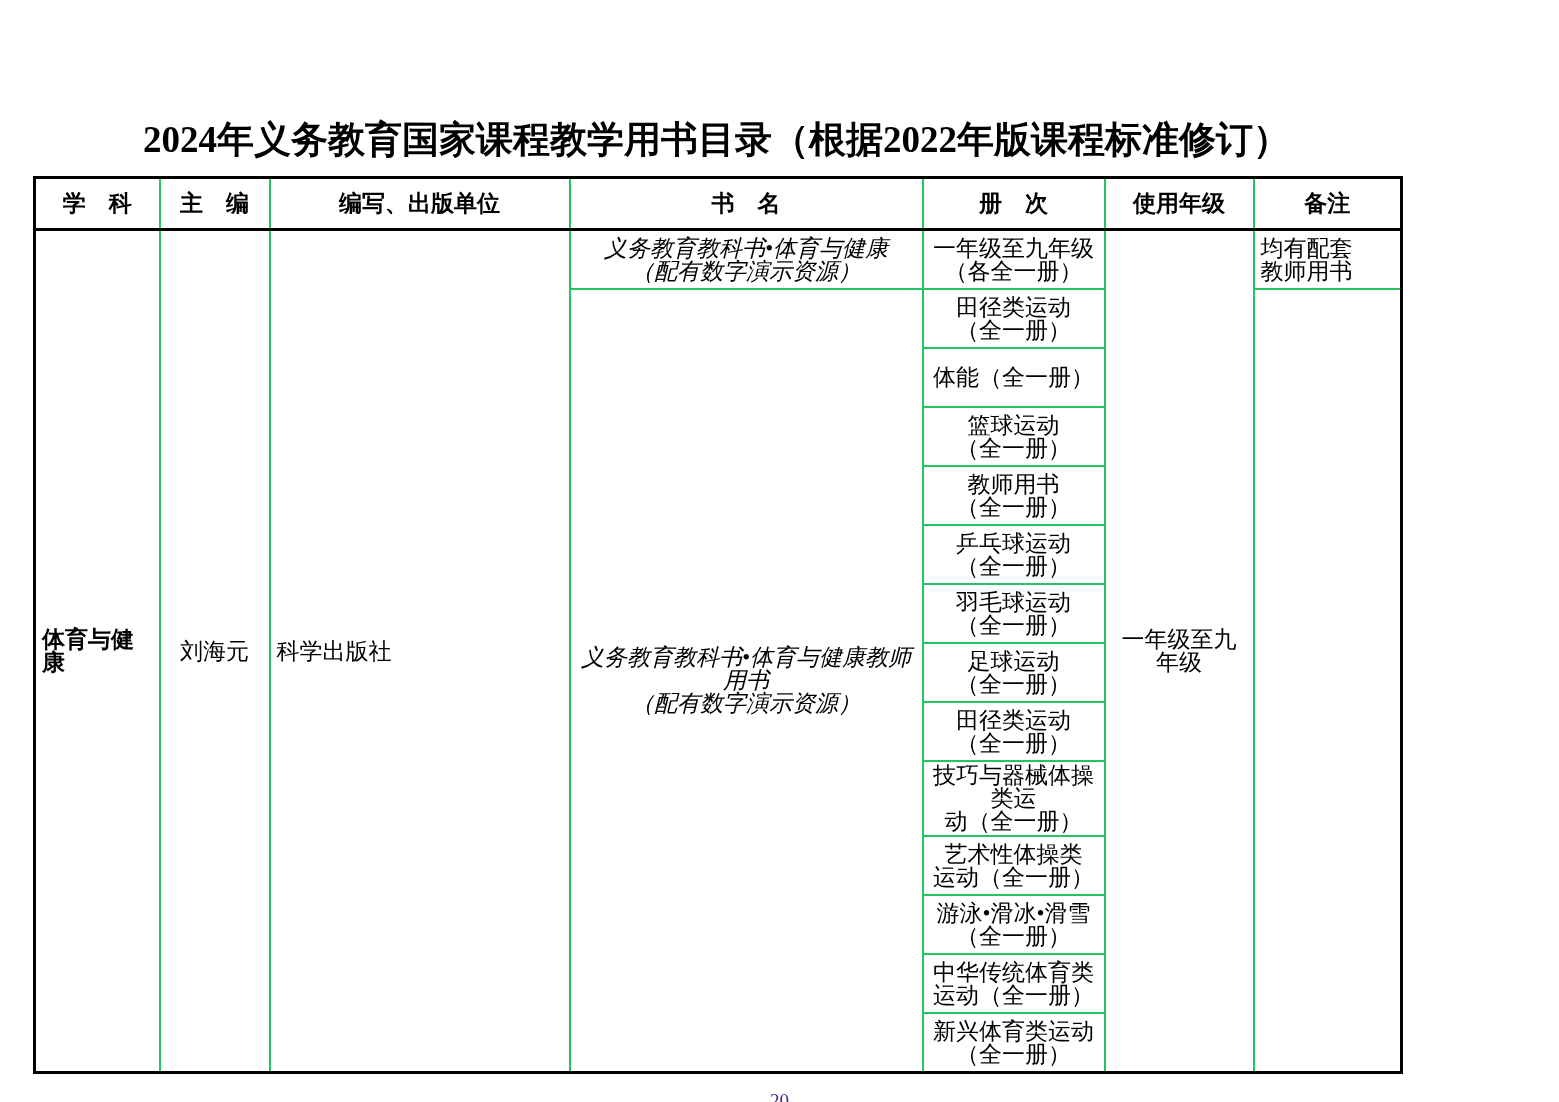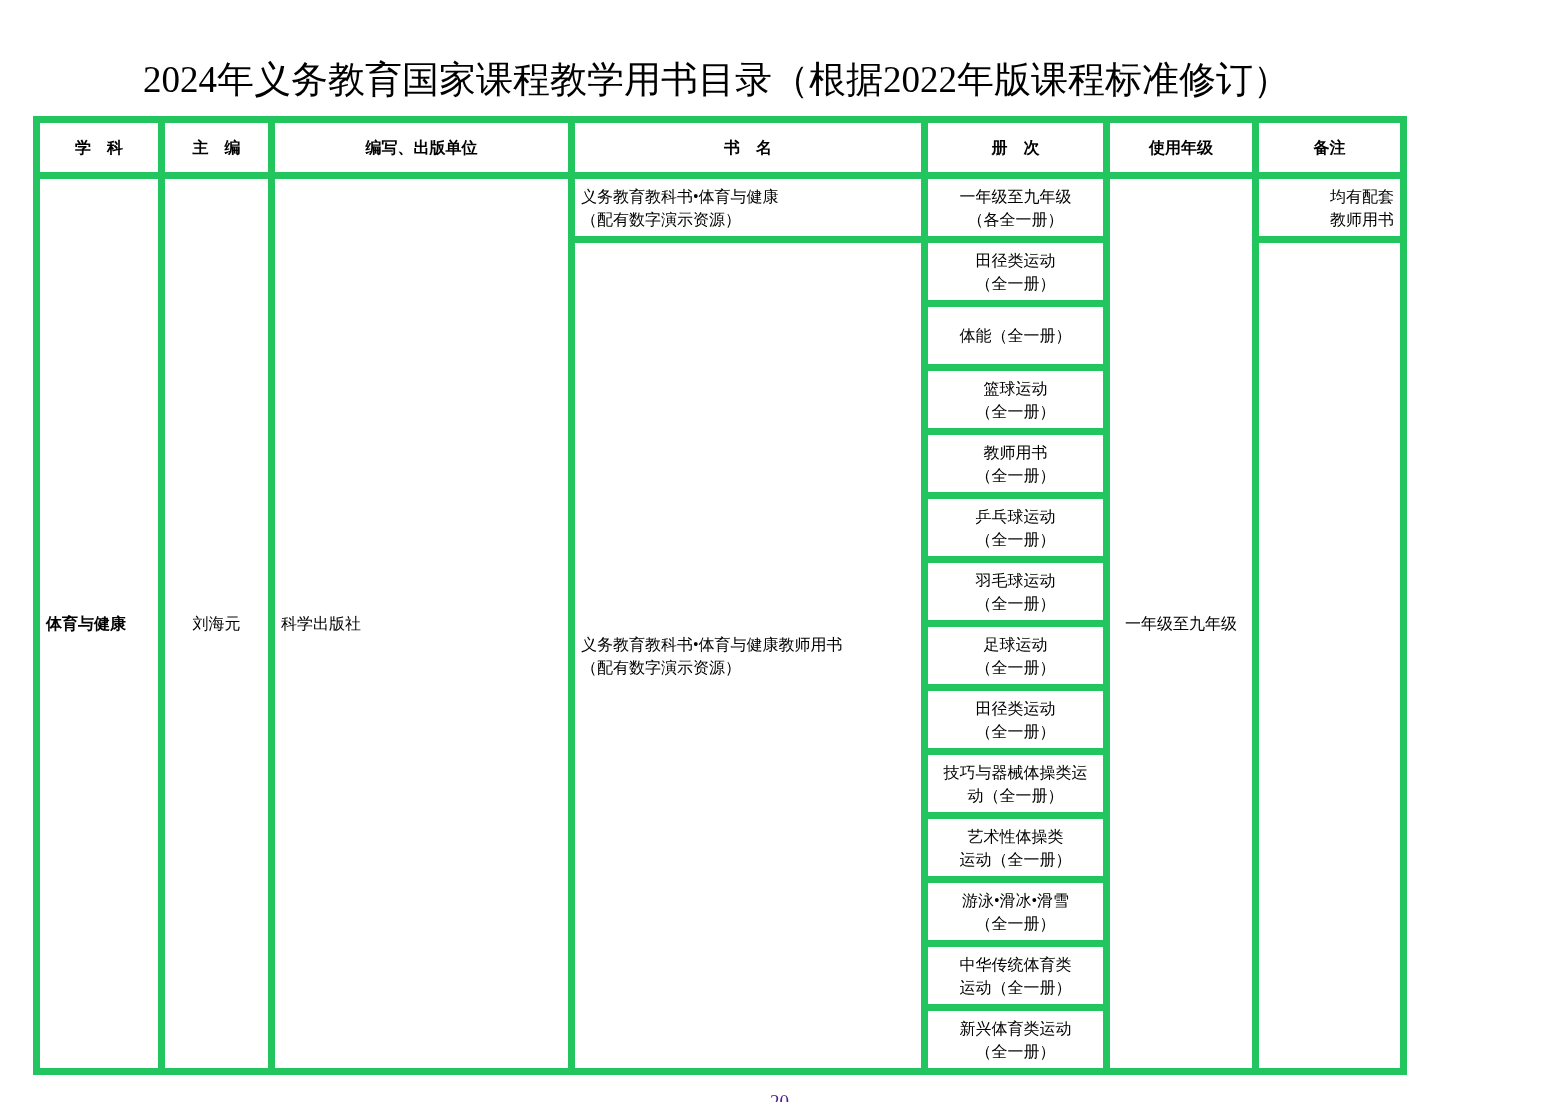--- a/index.html
+++ b/index.html
@@ -12,40 +12,40 @@
     width: 1559px;
     height: 1102px;
     background: #ffffff;
     font-family: "Liberation Serif", "DejaVu Serif", serif;
     color: #000000;
     overflow: hidden;
   }
   .doc-title {
     width: 1367px;
     margin-left: 33px;
-    padding-top: 60px;
+    padding-top: 120px;
     text-align: center;
     font-size: 37px;
     line-height: 40px;
-    font-weight: normal;
+    font-weight: bold;
     letter-spacing: 0px;
     white-space: nowrap;
   }
   table.catalog {
     border-collapse: collapse;
     table-layout: fixed;
     width: 1367px;
     margin-left: 33px;
     margin-top: 16px;
     border: 3px solid #000000;
   }
   table.catalog th,
   table.catalog td {
-    border: 7px solid #22c55e;
-    font-size: 16px;
+    border: 2px solid #22c55e;
+    font-size: 23px;
     line-height: 23px;
     padding: 2px 6px;
     vertical-align: middle;
     overflow: hidden;
   }
   table.catalog th {
     height: 45px;
     font-weight: bold;
     text-align: center;
     border-bottom: 3px solid #000000;
@@ -61,30 +61,31 @@
     font-size: 19px;
   }
   td.c-editor {
     text-align: center;
   }
   td.c-publisher {
     text-align: left;
     vertical-align: middle;
   }
   td.c-book {
-    text-align: left;
+    text-align: center;
     white-space: pre-line;
     padding-left: 6px;
     padding-right: 2px;
+    font-style: italic;
   }
   td.c-grade {
     text-align: center;
   }
   td.c-remark {
-    text-align: right;
+    text-align: left;
     white-space: pre-line;
   }
   .page-footer {
     width: 1559px;
     margin-top: 16px;
     text-align: center;
     font-size: 19px;
     color: #4c1d95;
     word-spacing: 8px;
   }

